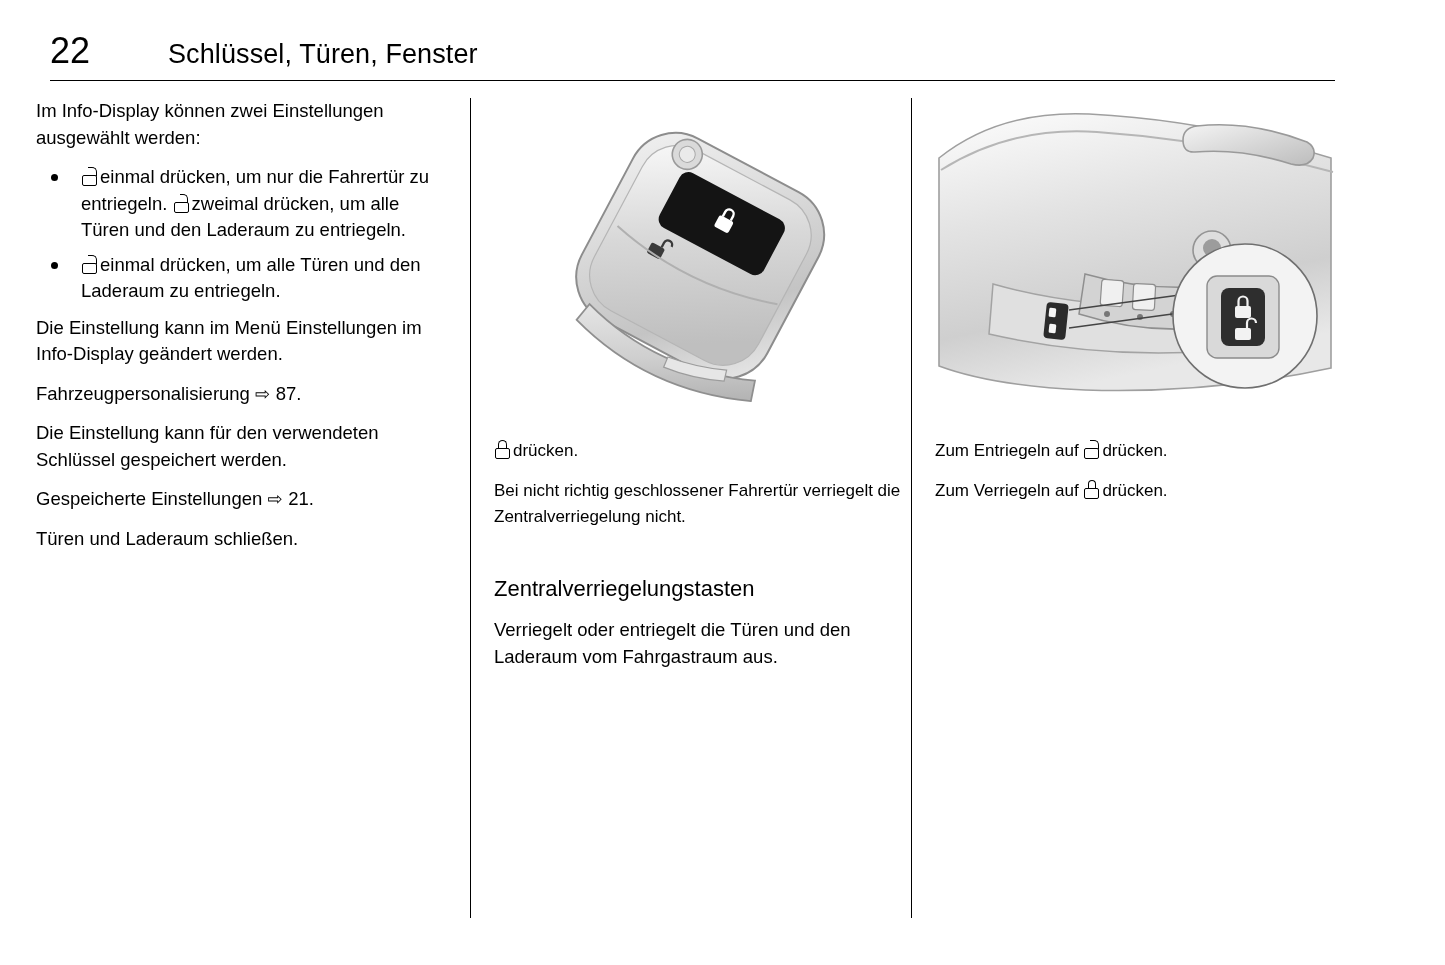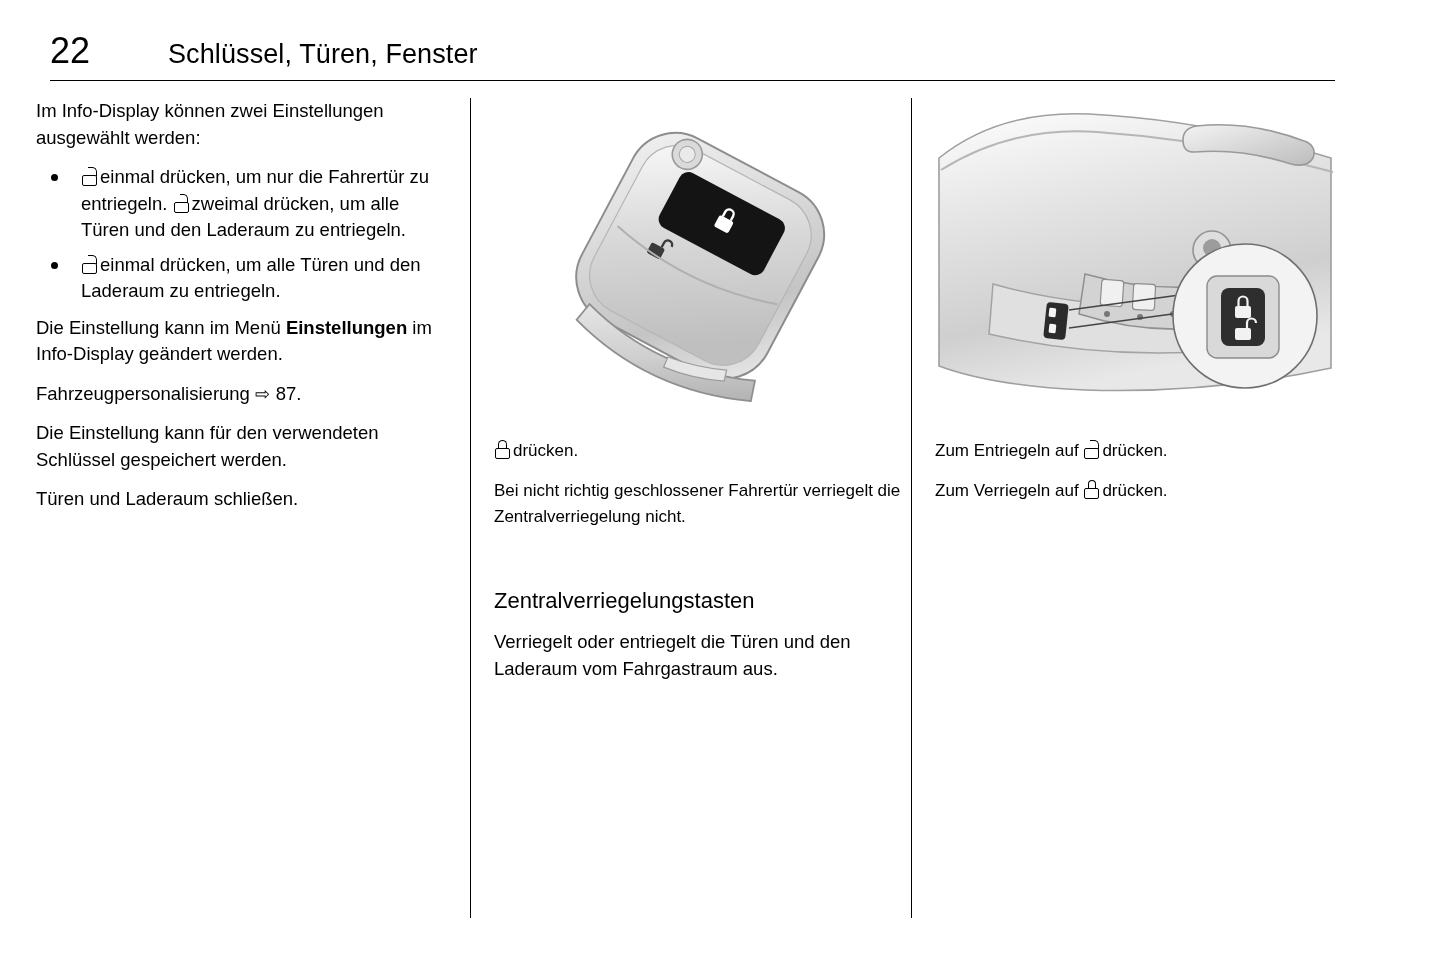--- a/index.html
+++ b/index.html
@@ -85,21 +85,21 @@
   }
   ul.bullets li .dot {
     position: absolute;
     left: 15px;
     top: 10px;
     width: 7px;
     height: 7px;
     border-radius: 50%;
     background: #000000;
   }
-  .bold { font-weight: bold; }
+  .bold { font-weight: normal; }
 
   h2.section {
     font-size: 22px;
     font-weight: normal;
     margin: 30px 0 14px 0;
     line-height: 28px;
   }
   h2.section.first { margin-top: 34px; }
 
   
@@ -196,20 +196,21 @@
         <span class="glyph open"><span class="shackle"></span><span class="body"></span></span><span>einmal drücken, um alle Türen und den Laderaum zu entriegeln.</span>
       </li>
     </ul>
 
     <p><span>Die Einstellung kann im Menü </span><span class="bold">Einstellungen</span><span> im Info-Display geändert werden.</span></p>
 
     <p><span>Fahrzeugpersonalisierung</span> <span class="arrowref">⇨</span> <span>87.</span></p>
 
     <p>Die Einstellung kann für den verwendeten Schlüssel gespeichert werden.</p>
 
+    <p><span>Gespeicherte Einstellungen</span> <span class="arrowref">⇨</span> <span>21.</span></p>
 
     <p>Türen und Laderaum schließen.</p>
   </div>
 
   <div class="figure fig-key">
     <svg width="410" height="320" viewBox="0 0 410 320" xmlns="http://www.w3.org/2000/svg">
       <defs>
         <linearGradient id="keyGrad" x1="0" y1="0" x2="1" y2="1">
           <stop offset="0%" stop-color="#f2f2f2"></stop>
           <stop offset="35%" stop-color="#dcdcdc"></stop>
@@ -256,21 +257,21 @@
       </g>
     </svg>
   </div>
 
   <div class="fig-caption cap-2">
     <p><span class="glyph"><span class="shackle"></span><span class="body"></span></span><span>drücken.</span></p>
     <p>Bei nicht richtig geschlossener Fahrertür verriegelt die Zentralverriegelung nicht.</p>
   </div>
 
   <div class="body-2">
-    <h2 class="section first" style="margin-top:12px">Zentralverriegelungstasten</h2>
+    <h2 class="section first" style="margin-top:0">Zentralverriegelungstasten</h2>
     <p>Verriegelt oder entriegelt die Türen und den Laderaum vom Fahrgastraum aus.</p>
   </div>
 
   <div class="figure fig-door">
     <svg width="400" height="318" viewBox="0 0 400 318" xmlns="http://www.w3.org/2000/svg">
       <defs>
         <linearGradient id="doorGrad" x1="0" y1="0" x2="0.3" y2="1">
           <stop offset="0%" stop-color="#fdfdfd"></stop>
           <stop offset="40%" stop-color="#e3e3e3"></stop>
           <stop offset="75%" stop-color="#cfcfcf"></stop>

